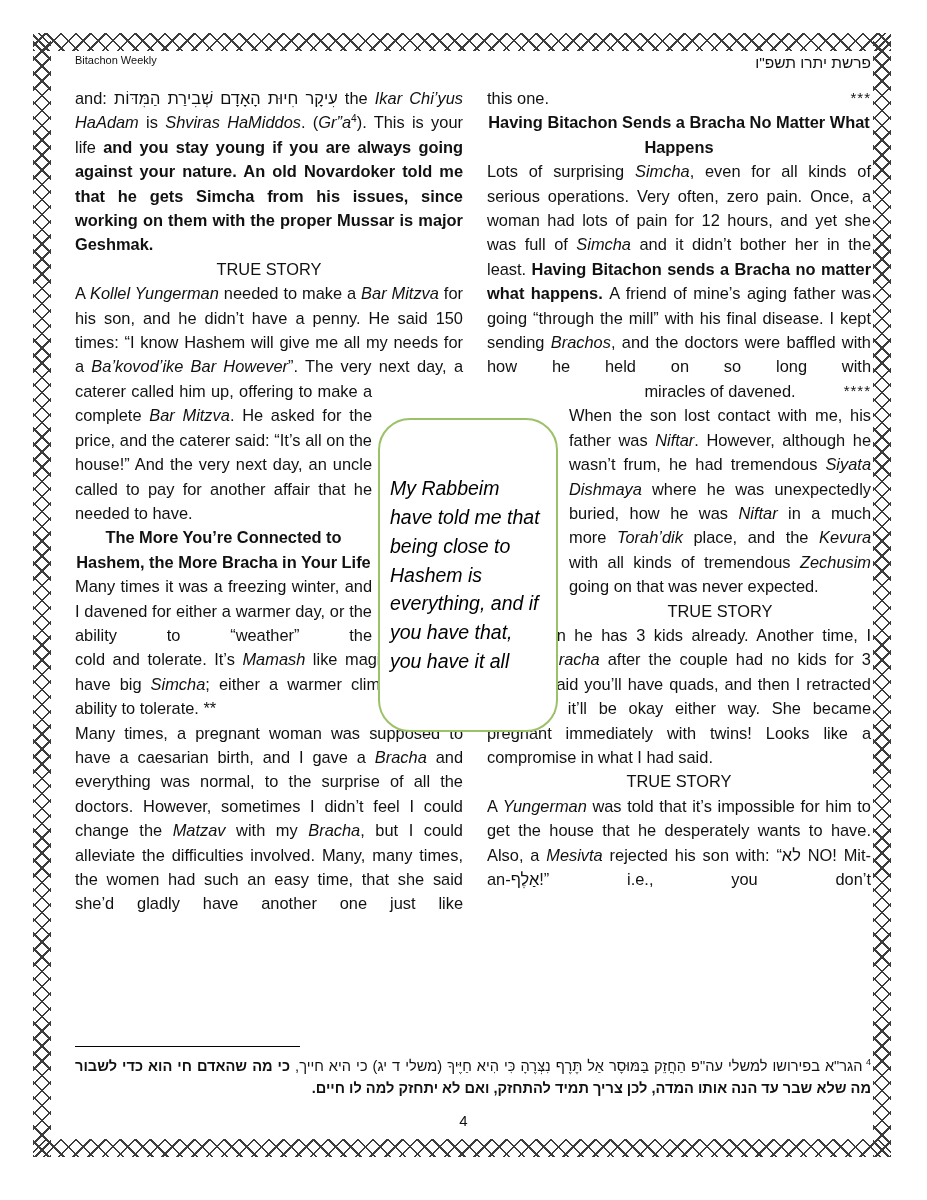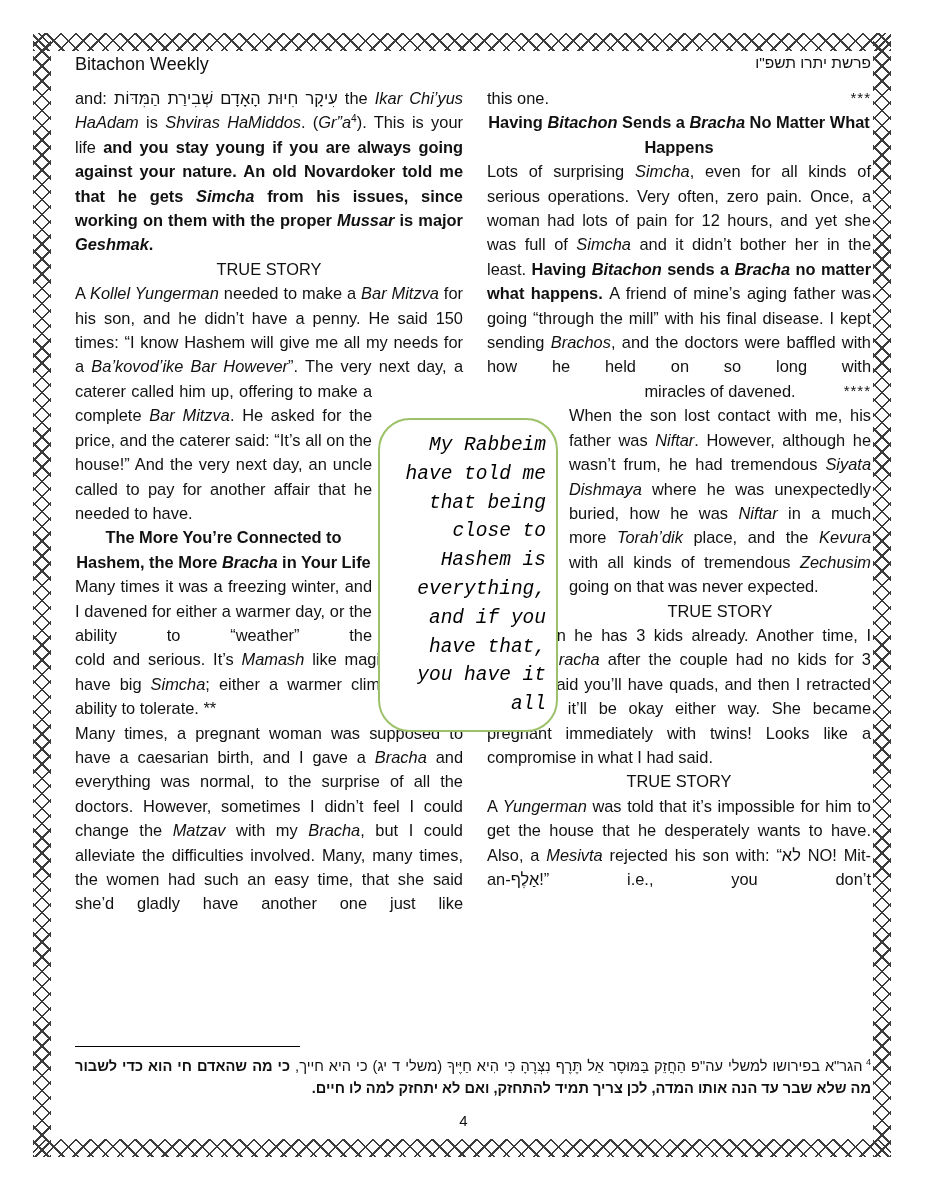--- a/index.html
+++ b/index.html
@@ -13,50 +13,50 @@
     position:absolute;
     background-image:
       repeating-linear-gradient(45deg,  #3c3c3c 0 1.7px, transparent 1.7px 10.5px),
       repeating-linear-gradient(-45deg, #3c3c3c 0 1.7px, transparent 1.7px 10.5px);
   }
   .bx-top    { left:33px;  top:33px;   width:858px; height:18px; }
   .bx-bottom { left:33px;  top:1139px; width:858px; height:18px; }
   .bx-left   { left:33px;  top:33px;   width:18px;  height:1124px; }
   .bx-right  { left:873px; top:33px;   width:18px;  height:1124px; }
 
-  .hdr-left  { position:absolute; left:75px; top:54px; font-size:18px; }
+  .hdr-left  { position:absolute; left:75px; top:54px; font-size:11px; }
   .hdr-right { position:absolute; right:56px; top:54px; font-size:15.5px; direction:rtl; }
 
   .col { position:absolute; top:86px; font-size:16.4px; line-height:24.4px; text-align:justify; }
   .col-left  { left:75px;  width:388px; }
   .col-right { left:487px; width:384px; }
 
   .blk { margin:0; }
   .cont { text-align-last:justify; }
   .center { text-align:center; text-align-last:center; }
   .narrow-l { width:297px; }
   .narrow-r { margin-left:82px; }
   .rel { position:relative; }
   .stars-abs { position:absolute; right:0; top:0; font-size:15px; letter-spacing:1px; }
 
   .run-b  { font-weight:bold; }
   .run-i  { font-style:italic; }
-  .run-bi { font-weight:bold; font-style:italic; }
+  .run-bi { font-weight:bold; }
   .run-sup{ vertical-align:super; font-size:0.62em; line-height:0; }
   .run-heb{ }
 
   .callout {
     position:absolute; left:378px; top:418px; width:180px; height:314px;
     box-sizing:border-box; border:2px solid #9cc169; border-radius:32px;
     background:#ffffff; display:flex; align-items:center; justify-content:center;
     padding:6px 10px;
   }
   .callout-text {
-    font-family:Liberation Mono, monospace; font-style:italic;
-    font-size:19.5px; line-height:28.8px; text-align:right; color:#000;
+    font-family:Liberation Sans, sans-serif; font-style:italic;
+    font-size:19.5px; line-height:28.8px; text-align:left; color:#000;
   }
 
   .fn-sep { position:absolute; left:75px; top:1046px; width:225px; border-top:1.6px solid #000; }
   .footnote {
     position:absolute; left:75px; top:1056px; width:796px;
     direction:rtl; text-align:justify; font-size:14.6px; line-height:21.8px;
   }
   .page-num { position:absolute; left:0; top:1112px; width:100%; text-align:center; font-size:15px; }
 </style>
 </head>
@@ -72,21 +72,21 @@
   <div class="hdr-left">Bitachon Weekly</div>
   <div class="hdr-right">פרשת יתרו תשפ"ו</div>
 
   <div class="col col-left">
     <div class="blk"><span>and: </span><span class="run-heb">עִיקָר חִיוּת הָאָדָם שְׁבִירַת הַמִּדּוֹת</span><span> the </span><span class="run-i">Ikar Chi’yus HaAdam</span><span> is </span><span class="run-i">Shviras HaMiddos</span><span>. (</span><span class="run-i">Gr”a</span><span class="run-sup">4</span><span>). This is your life </span><span class="run-b">and you stay young if you are always going against your nature. An old Novardoker told me that he gets </span><span class="run-bi">Simcha</span><span class="run-b"> from his issues, since working on them with the proper </span><span class="run-bi">Mussar</span><span class="run-b"> is major </span><span class="run-bi">Geshmak</span><span class="run-b">.</span></div>
     <div class="blk center">TRUE STORY</div>
     <div class="blk cont"><span>A </span><span class="run-i">Kollel Yungerman</span><span> needed to make a </span><span class="run-i">Bar Mitzva</span><span> for his son, and he didn’t have a penny. He said 150 times: “I know Hashem will give me all my needs for a </span><span class="run-i">Ba’kovod’ike Bar However</span><span>”. The very next day, a</span></div>
     <div class="blk narrow-l"><span>caterer called him up, offering to make a complete </span><span class="run-i">Bar Mitzva</span><span>. He asked for the price, and the caterer said: “It’s all on the house!” And the very next day, an uncle called to pay for another affair that he needed to have.</span></div>
     <div class="blk center narrow-l"><span class="run-b">The More You’re Connected to Hashem, the More </span><span class="run-bi">Bracha</span><span class="run-b"> in Your Life</span></div>
     <div class="blk cont narrow-l"><span>Many times it was a freezing winter, and I davened for either a warmer day, or the ability to “weather” the</span></div>
-    <div class="blk"><span>cold and serious. It’s </span><span class="run-i">Mamash</span><span> like magic. I always have big </span><span class="run-i">Simcha</span><span>; either a warmer climate, or the ability to tolerate. **</span></div>
+    <div class="blk"><span>cold and tolerate. It’s </span><span class="run-i">Mamash</span><span> like magic. I always have big </span><span class="run-i">Simcha</span><span>; either a warmer climate, or the ability to tolerate. **</span></div>
     <div class="blk cont"><span>Many times, a pregnant woman was supposed to have a caesarian birth, and I gave a </span><span class="run-i">Bracha</span><span> and everything was normal, to the surprise of all the doctors. However, sometimes I didn’t feel I could change the </span><span class="run-i">Matzav</span><span> with my </span><span class="run-i">Bracha</span><span>, but I could alleviate the difficulties involved. Many, many times, the women had such an easy time, that she said she’d gladly have another one just like</span></div>
   </div>
 
   <div class="col col-right">
     <div class="blk rel">
       <span>this one.</span>
       <span class="stars-abs">***</span>
     </div>
     <div class="blk center"><span class="run-b">Having </span><span class="run-bi">Bitachon</span><span class="run-b"> Sends a </span><span class="run-bi">Bracha</span><span class="run-b"> No Matter What Happens</span></div>
     <div class="blk cont"><span>Lots of surprising </span><span class="run-i">Simcha</span><span>, even for all kinds of serious operations. Very often, zero pain. Once, a woman had lots of pain for 12 hours, and yet she was full of </span><span class="run-i">Simcha</span><span> and it didn’t bother her in the least. </span><span class="run-b">Having </span><span class="run-bi">Bitachon</span><span class="run-b"> sends a </span><span class="run-bi">Bracha</span><span class="run-b"> no matter what happens. </span><span>A friend of mine’s aging father was going “through the mill” with his final disease. I kept sending </span><span class="run-i">Brachos</span><span>, and the doctors were baffled with how he held on so long with</span></div>

